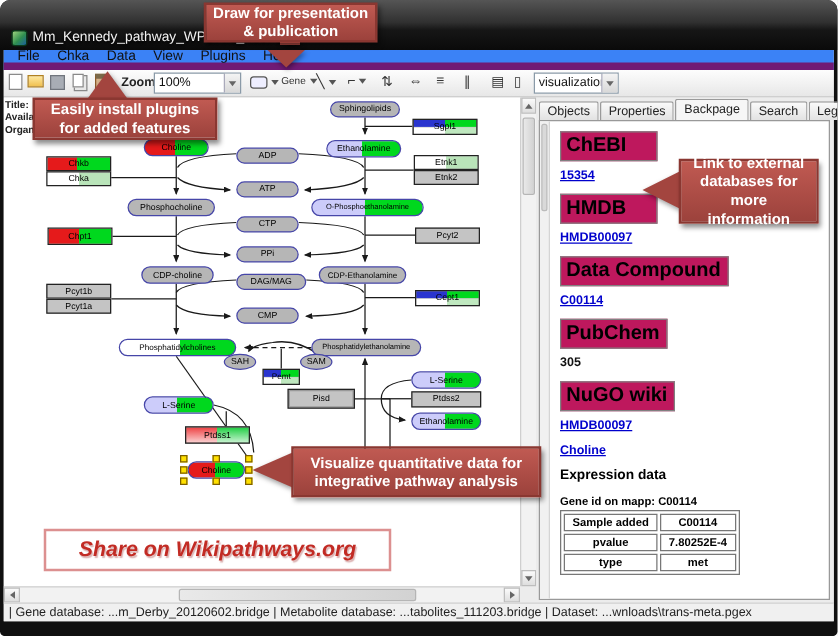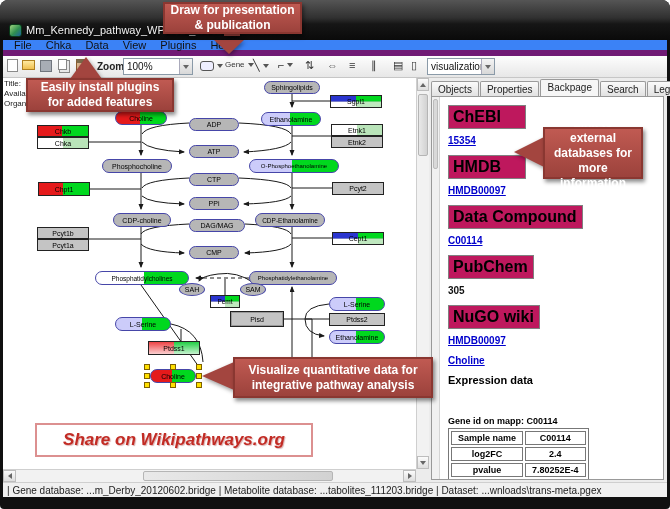--- a/index.html
+++ b/index.html
@@ -20,21 +20,21 @@
   .combo{position:absolute;background:#fff;border:1px solid #8a9aa8;display:flex;align-items:center;font-size:10px;color:#111;}
   .combo .val{flex:1;padding-left:3px;white-space:nowrap;overflow:hidden;}
   .combo .btn{width:13px;height:100%;background:linear-gradient(#f4f4f4,#d8d8d8);border-left:1px solid #aab;display:flex;align-items:center;justify-content:center;}
   .icpage{background:#fff;border:1px solid #8a8a8a;width:11px;height:13px;}
   .icfolder{background:linear-gradient(#ffe9a0,#f0c050);border:1px solid #b08020;width:13px;height:10px;margin-top:3px;}
   .icsave{background:#a8adb5;border:1px solid #70757d;width:12px;height:12px;margin-top:1px;}
   .iccopy{background:#fff;border:1px solid #888;box-shadow:2px 2px 0 #e8e8e8,2px 2px 0 1px #888;width:9px;height:11px;}
   .icpaste{background:#d9b38c;border:1px solid #8a5a2a;width:11px;height:13px;border-top:4px solid #7c6a4a;}
   .icbox{border:1px solid #555;border-radius:3px;background:#eef;width:14px;height:10px;}
   .canvas{left:3px;top:78px;width:413px;height:391px;background:#fff;overflow:hidden;}
-  .infolbl{position:absolute;font-size:8px;font-weight:normal;color:#222;white-space:nowrap;}
+  .infolbl{position:absolute;font-size:8px;font-weight:bold;color:#222;white-space:nowrap;}
   .pill{position:absolute;border:1px solid #4646a8;border-radius:8px;background:#b6b6b6;display:flex;align-items:center;justify-content:center;
     font-size:7px;color:#000;white-space:nowrap;overflow:hidden;z-index:2;}
   .ellip{border-radius:50%;}
   .gene{position:absolute;border:1px solid #222;background:#c4c4c4;display:flex;align-items:center;justify-content:center;
     font-size:7px;color:#000;white-space:nowrap;overflow:hidden;z-index:2;}
   .fs6{font-size:6px;}
   .fs65{font-size:6.5px;}
   .rg{background:linear-gradient(to right,#e51a1b 0 48%,#00d81e 48%);}
   .lg{background:linear-gradient(to right,#ccccfa 0 48%,#00d81e 48%);}
   .wg{background:linear-gradient(to right,#ffffff 0 52%,#00d81e 52%);}
@@ -59,21 +59,21 @@
   .tab.active{background:#f6f6f6;height:17px;font-weight:normal;position:relative;z-index:3;}
   .pcontent{position:absolute;left:2px;top:18px;width:233px;height:384px;background:#fff;border:1px solid #999;overflow:hidden;padding:8px 6px 0 16px;}
   .pscroll{position:absolute;left:0;top:0;width:8px;height:100%;background:#f1f1f1;border-right:1px solid #d5d5d5;}
   .pthumb{position:absolute;left:1px;top:2px;width:5px;height:70px;background:#d9d9d9;border:1px solid #bbb;border-radius:2px;}
   .bphdr{display:inline-block;min-width:78px;border:1px solid #808080;background:#be185d;font-size:16px;font-weight:bold;color:#000;
     padding:2px 5px 2px 4px;margin:0 0 6px 0;}
   .bpval{font-size:10px;font-weight:bold;margin:0 0 9px 0;}
   .bplink{color:#0000cc;text-decoration:underline;cursor:pointer;}
   .bpplain{color:#111;}
   .exprtitle{font-size:11px;font-weight:bold;color:#000;margin:8px 0 0 0;}
-  .geneid{font-size:9px;font-weight:bold;color:#000;margin:30px 0 2px 0;}
+  .geneid{font-size:9px;font-weight:bold;color:#000;margin:10px 0 2px 0;}
   .exprtable{border:1px solid #777;border-spacing:2px;background:#fff;}
   .exprtable td{border:1px solid #777;font-size:9px;font-weight:bold;text-align:center;padding:1px 6px;white-space:nowrap;}
   .statusbar{left:3px;top:482px;width:664px;height:15px;background:#f0f0f0;border-top:1px solid #cfcfcf;
     font-size:10px;color:#222;display:flex;align-items:center;padding-left:4px;white-space:nowrap;overflow:hidden;}
   .callout{position:absolute;z-index:20;background:linear-gradient(#c05a52,#9c423c);border:2px solid #8a3731;color:#fff;
     font-weight:bold;font-size:12px;text-align:center;box-shadow:2px 3px 4px rgba(0,0,0,.45);display:flex;align-items:center;justify-content:center;line-height:1.25;}
   .arrow{position:absolute;z-index:19;width:0;height:0;filter:drop-shadow(1px 2px 2px rgba(0,0,0,.4));}
   .banner{position:absolute;z-index:20;left:35px;top:423px;width:278px;height:34px;background:#fff;border:2px solid #dc9090;
     color:#c22b24;font-size:17px;font-style:italic;font-weight:bold;display:flex;align-items:center;justify-content:center;
     text-shadow:1px 1px 1px rgba(150,30,30,.35);}
@@ -317,26 +317,22 @@
       </div>
       <div>
         <div class="bpval" style="margin-bottom:0;"><span class="bplink">Choline</span></div>
       </div>
 
       <div class="exprtitle">Expression data</div>
       <div class="geneid">Gene id on mapp: C00114</div>
       <table class="exprtable">
         <tbody>
             <tr>
-          <td>Sample name</td>
+          <td>Sample added</td>
           <td>C00114</td>
-        </tr>
-        <tr>
-          <td>log2FC</td>
-          <td>2.4</td>
         </tr>
         <tr>
           <td>pvalue</td>
           <td>7.80252E-4</td>
         </tr>
         <tr>
           <td>type</td>
           <td>met</td>
         </tr>
       </tbody>
@@ -349,20 +345,20 @@
   </div>
 
   <div class="callout" style="left:163px;top:2px;width:139px;height:32px;padding:2px 4px;">Draw for presentation &amp; publication</div>
   <div class="arrow" style="left:224px;top:32px;border-left:8px solid #a3453f;border-right:8px solid #a3453f;border-top:4px solid #a3453f;z-index:19;"></div>
   <div class="arrow" style="left:214px;top:40px;border-left:15px solid transparent;border-right:15px solid transparent;border-top:14px solid #a3453f;"></div>
 
   <div class="arrow" style="left:70px;top:57px;border-left:16px solid transparent;border-right:16px solid transparent;border-bottom:22px solid #a3453f;"></div>
   <div class="callout" style="left:26px;top:78px;width:148px;height:34px;padding:2px 6px;">Easily install plugins for added features</div>
 
   <div class="arrow" style="left:514px;top:137px;border-top:15px solid transparent;border-bottom:15px solid transparent;border-right:30px solid #a3453f;"></div>
-  <div class="callout" style="left:543px;top:127px;width:100px;height:52px;padding:2px 5px;">Link to external databases for more information</div>
+  <div class="callout" style="left:543px;top:127px;width:112px;height:52px;padding:2px 5px;">Link to external databases for more information</div>
 
   <div class="arrow" style="left:202px;top:362px;border-top:14px solid transparent;border-bottom:14px solid transparent;border-right:32px solid #a3453f;"></div>
   <div class="callout" style="left:233px;top:357px;width:200px;height:41px;padding:2px 6px;">Visualize quantitative data for integrative pathway analysis</div>
 
   <div class="banner">Share on Wikipathways.org</div>
 
 </div>
 
 </body></html>

